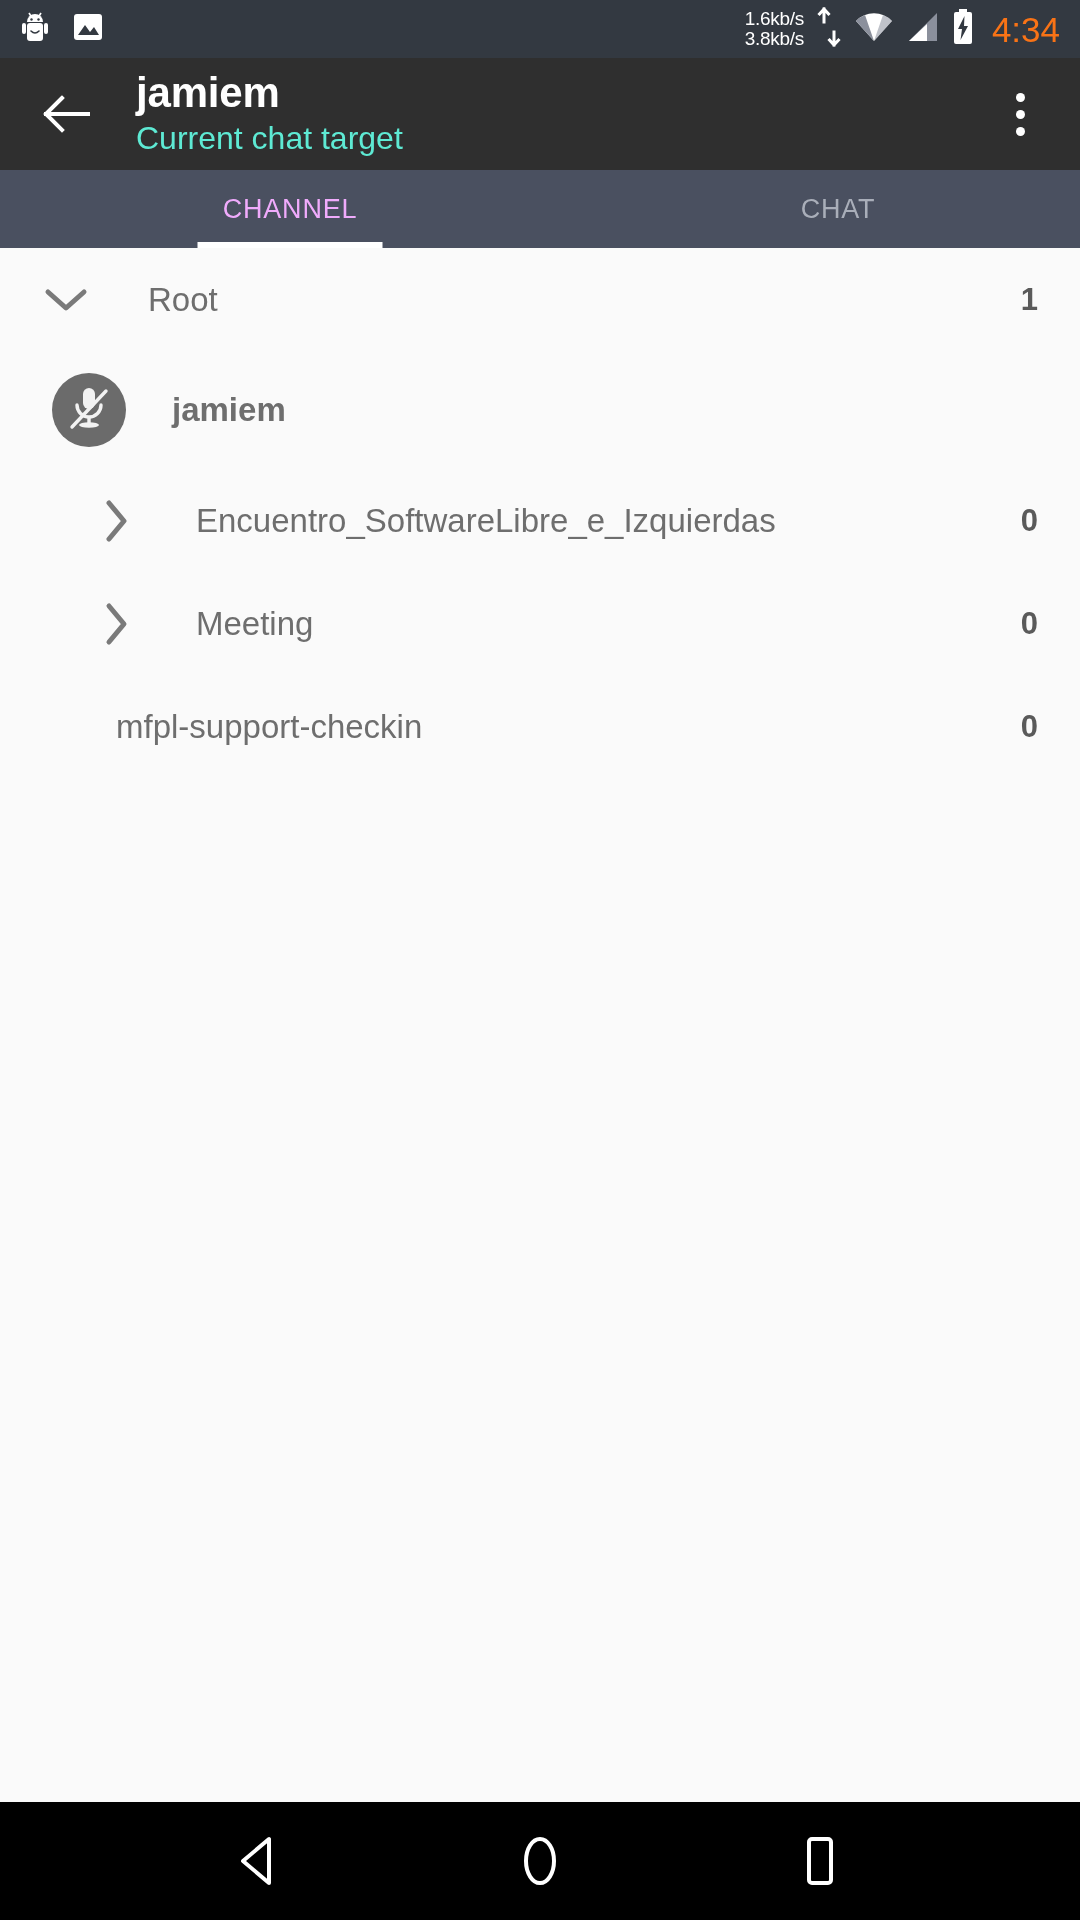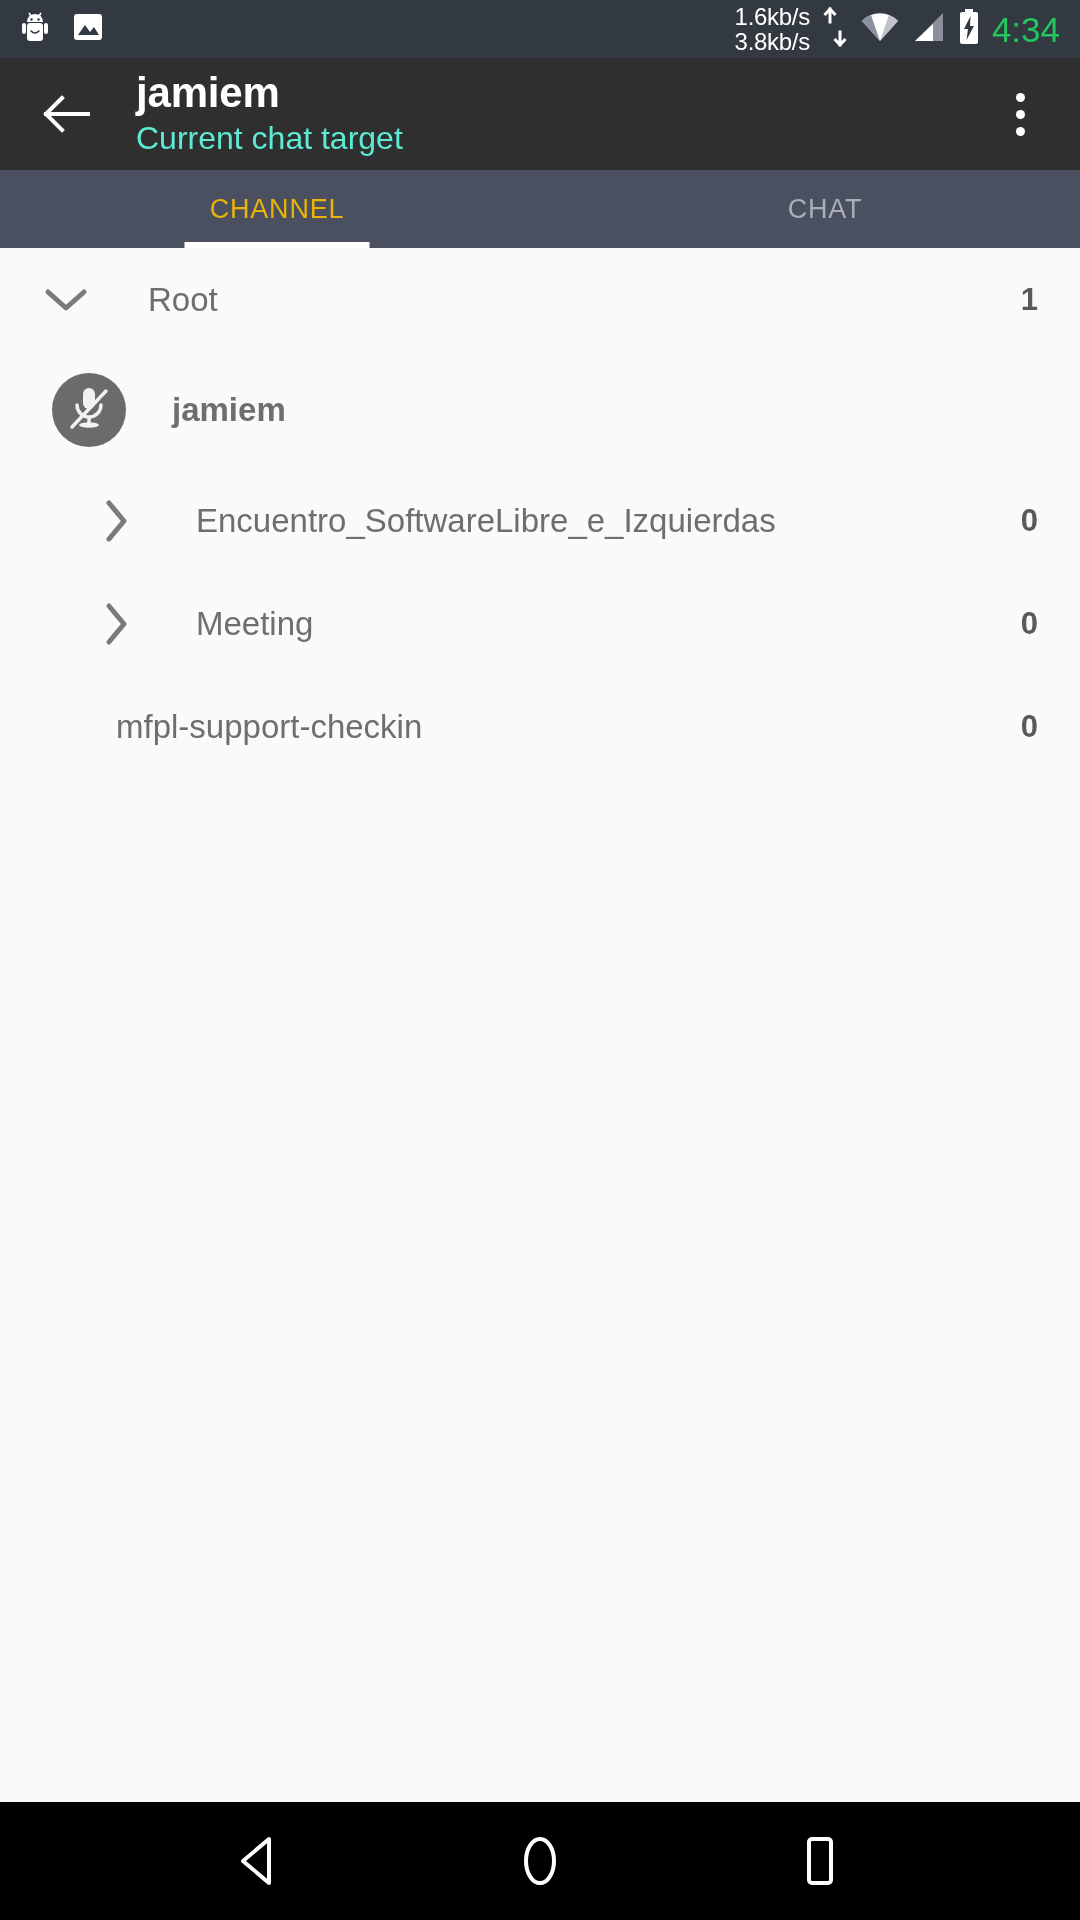--- a/index.html
+++ b/index.html
@@ -30,28 +30,29 @@
     color: #ffffff;
   }
   .status-left { display: flex; align-items: center; gap: 22px; }
   .status-right { margin-left: auto; display: flex; align-items: center; gap: 12px; }
   .sb-icon { display: block; }
   .net-speed {
     display: flex;
     flex-direction: column;
     align-items: flex-end;
     line-height: 1.05;
-    font-size: 24px;
+    font-size: 19px;
     letter-spacing: -0.3px;
     color: #ffffff;
   }
   .clock {
     font-size: 35px;
-    color: #22c55e;
+    color: #f97316;
     letter-spacing: 0px;
+    margin-left: 6px;
     line-height: 1;
   }
 
   
   .app-bar {
     height: 112px;
     background: #2f2f2f;
     display: flex;
     align-items: center;
     padding: 0 28px 0 34px;
@@ -106,21 +107,21 @@
   }
   .tab {
     display: flex;
     align-items: center;
     justify-content: center;
     position: relative;
     font-size: 27px;
     letter-spacing: 0.8px;
     flex: none;
   }
-  .tab-channel { width: 548px; margin-left: 3px; color: #eab308; }
+  .tab-channel { width: 548px; margin-left: 16px; color: #f0abfc; }
   .tab-chat { width: 548px; color: #a9aeb9; }
   .tab-underline {
     position: absolute;
     left: 50%;
     transform: translateX(-50%);
     bottom: 0;
     width: 185px;
     height: 6px;
     background: #ffffff;
   }

